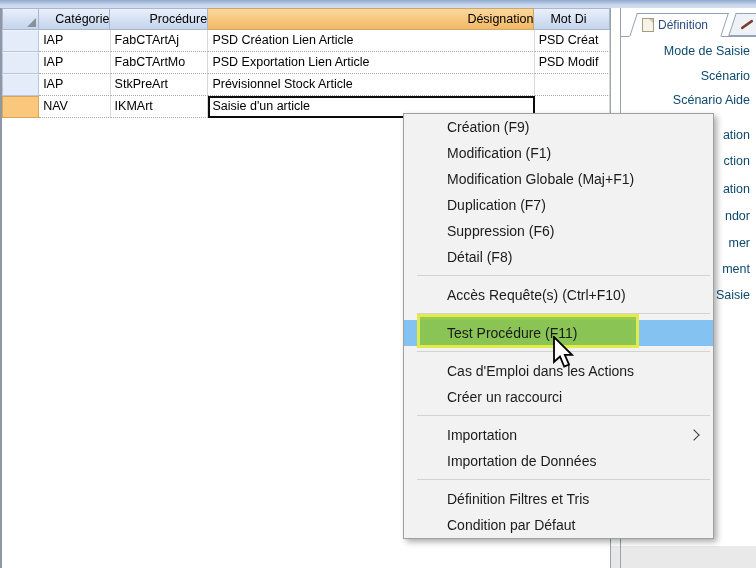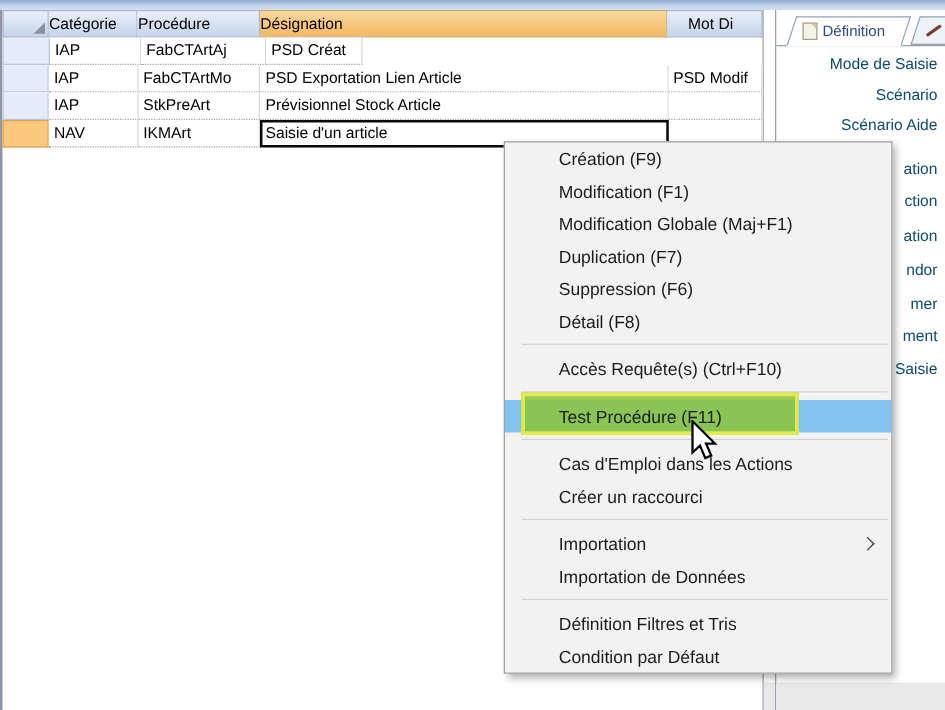--- a/index.html
+++ b/index.html
@@ -13,21 +13,21 @@
     background:linear-gradient(180deg,#8fa9cd 0%,#c3d3ea 55%,#d4dff0 100%);}
   .leftborder{position:absolute;left:0;top:8px;width:2px;height:560px;background:#8e97a3;}
   .pane-line{position:absolute;left:610px;top:8px;width:1px;height:560px;background:#9aa2ad;}
   .gap-gray{position:absolute;left:611px;top:546px;width:9px;height:22px;background:#e8e8e8;}
 
   
   .grid{position:absolute;left:2px;top:8px;width:608px;}
   .row{display:flex;height:22px;box-sizing:border-box;}
   .cell{box-sizing:border-box;white-space:nowrap;overflow:hidden;font-size:12.5px;color:#000;}
   .w-sel{width:38px;} .w-c1{width:73px;} .w-c2{width:100px;} .w-c3{width:334px;} .w-c4{width:77px;}
-  .hc{line-height:20px;text-align:left;
+  .hc{line-height:20px;text-align:right;
       background:linear-gradient(180deg,#e9f0fa 0%,#d2dff2 60%,#c5d5ec 100%);
       border:1px solid #a9b6cc;border-left:none;}
   .hc-sel{border-left:1px solid #a9b6cc;position:relative;}
   .hc-or{background:linear-gradient(180deg,#fad89d 0%,#f6c67c 55%,#f3b866 100%);border-color:#c9a96a;}
   .tri{position:absolute;right:2px;bottom:2px;width:0;height:0;
       border-left:9px solid transparent;border-bottom:9px solid #8a9097;}
   .sel{background:#e4ecf9;border:1px solid #b9c7de;border-top:1px solid #eef3fb;}
   .sel-active{background:#f9c87c;border-color:#dca455;}
   .dc{background:#fff;border-right:1px solid #d8d8d8;border-bottom:1px dotted #a8a8a8;
       padding:0 4px;line-height:21px;}
@@ -85,20 +85,21 @@
       </div>
     <div class="cell w-c1 hc">Catégorie</div>
     <div class="cell w-c2 hc">Procédure</div>
     <div class="cell w-c3 hc hc-or">Désignation</div>
     <div class="cell w-c4 hc hc-c4">Mot Di</div>
   </div>
   <div class="row">
     <div class="cell w-sel sel"></div>
     <div class="cell w-c1 dc">IAP</div>
     <div class="cell w-c2 dc">FabCTArtAj</div>
+    <div class="cell w-c3 dc">PSD Création Lien Article</div>
     <div class="cell w-c4 dc dc-kw">PSD Créat</div>
   </div>
   <div class="row">
     <div class="cell w-sel sel"></div>
     <div class="cell w-c1 dc">IAP</div>
     <div class="cell w-c2 dc">FabCTArtMo</div>
     <div class="cell w-c3 dc">PSD Exportation Lien Article</div>
     <div class="cell w-c4 dc dc-kw">PSD Modif</div>
   </div>
   <div class="row">

